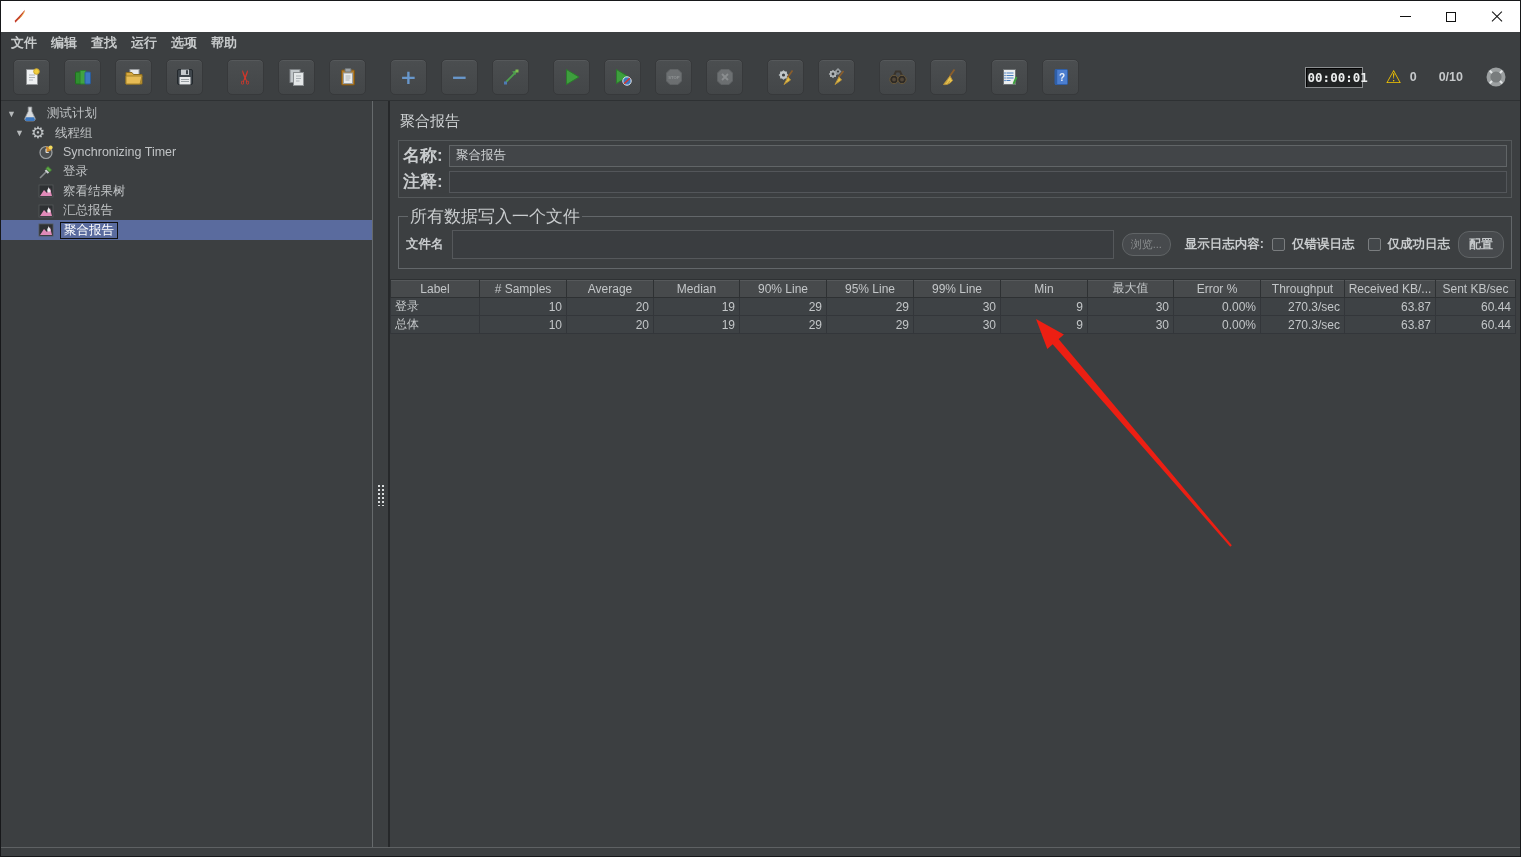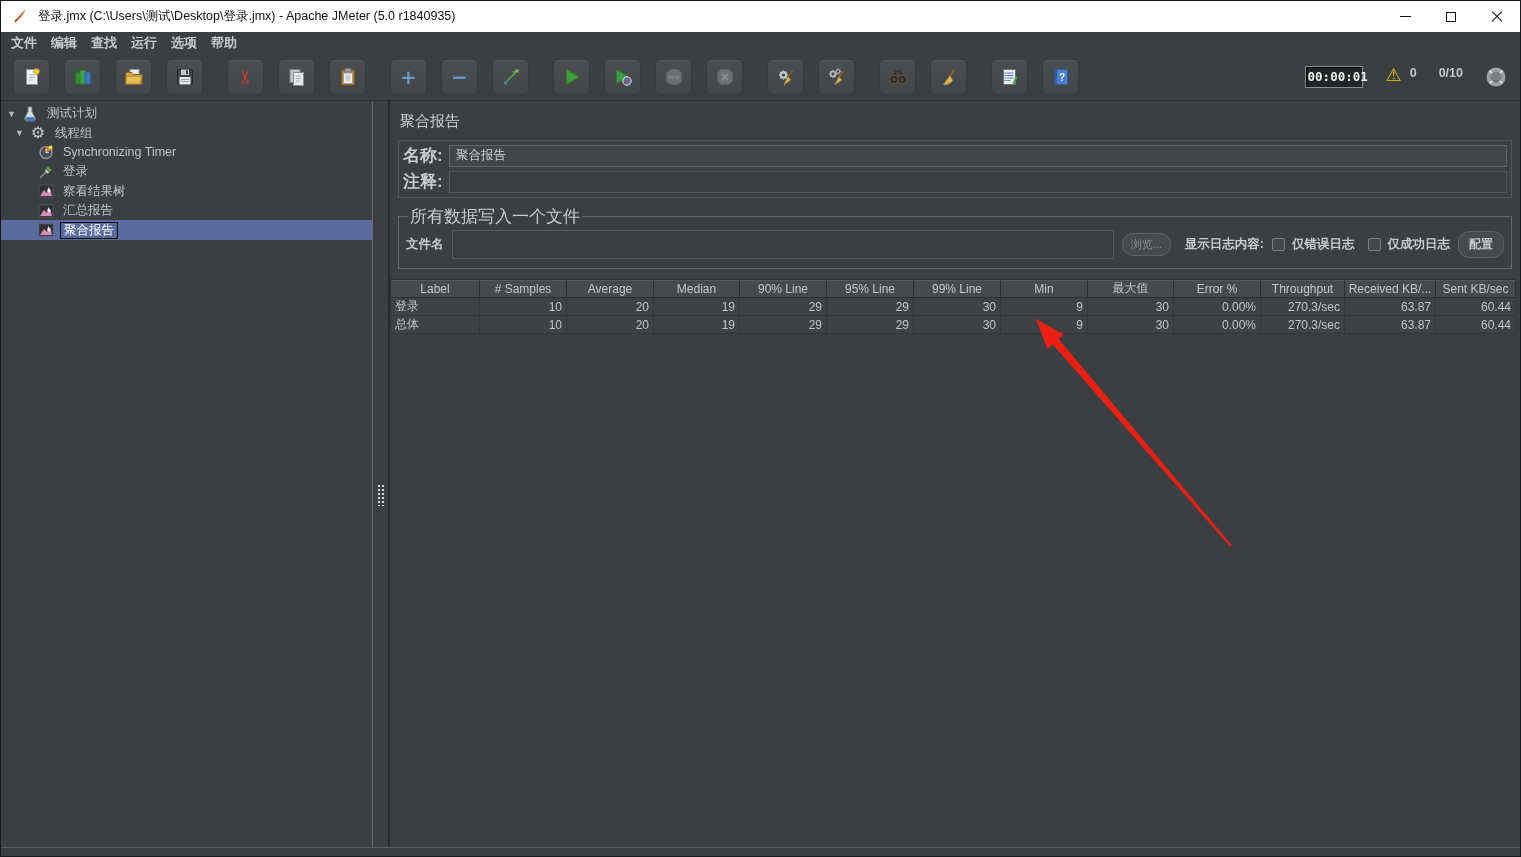--- a/index.html
+++ b/index.html
@@ -25,21 +25,21 @@
   .menu-item { padding:0 7px; color:#c7cacb; font-weight:bold; font-size:13px; line-height:22px; }
 
   
   .toolbar { height:47px; background:#3c3f41; border-bottom:1px solid #2e3133; display:flex; align-items:center; padding-left:12px; }
   .tb-group { display:flex; gap:14px; margin-right:24px; }
   .tbtn { width:37px; height:36px; border-radius:5px; background:linear-gradient(#4b4e50,#434648);
     border:1px solid #37393b; box-shadow:inset 0 1px 0 #56595b; display:flex; align-items:center; justify-content:center; }
   .glyph { font-family:"DejaVu Sans",sans-serif; }
   .cut-glyph { color:#d2372b; font-size:19px; display:inline-block; transform:rotate(-90deg); line-height:1; }
   .plus-glyph,.minus-glyph { color:#6897cb; font-size:20px; font-weight:bold; line-height:1; }
-  .tb-right { margin-left:auto; display:flex; padding-right:13px; }
+  .tb-right { margin-left:auto; display:flex; align-items:center; padding-right:13px; }
   .timer-box { width:58px; text-align:center; background:#212324; border:1px solid #8b8e90;
     box-shadow:inset 1px 1px 1px #000; color:#eceeee; font-family:"DejaVu Sans Mono",monospace;
     font-size:12.5px; font-weight:bold; padding:2px 2px; }
   .warn-glyph { color:var(--warn-yellow,#f5c400); font-size:18px; line-height:1; margin-left:23px; }
   .stat-num { color:#c6c9cb; font-weight:bold; font-size:12.5px; margin-left:8px; }
   .stat-threads { color:#c6c9cb; font-weight:bold; font-size:12.5px; margin-left:22px; }
   .status-circle { margin-left:22px; width:22px; height:22px; }
 
   
   .content { flex:1; display:flex; min-height:0; }
@@ -98,21 +98,20 @@
 </head>
 <body>
 
 <div class="window">
 
   <div class="titlebar">
     <svg class="app-icon" viewBox="0 0 18 18">
       <path d="M3.5 15.5 C6 13 11.5 8 13.8 1.8 C10 6 5.8 10.4 2.8 13.6z" fill="#c43c28"></path>
       <path d="M6.8 12.2 C9.8 9.4 11.8 6.6 13.2 3.6" stroke="#e8a33c" stroke-width="1" fill="none"></path>
     </svg>
-    <span class="title-text">登录.jmx (C:\Users\测试\Desktop\登录.jmx) - Apache JMeter (5.0 r1840935)</span>
     <div class="win-controls">
       <div class="win-btn">
           <span class="ic-min"></span>
         </div>
       <div class="win-btn">
           <span class="ic-max"></span>
         </div>
       <div class="win-btn">
           <span class="ic-close"></span>
         </div>

